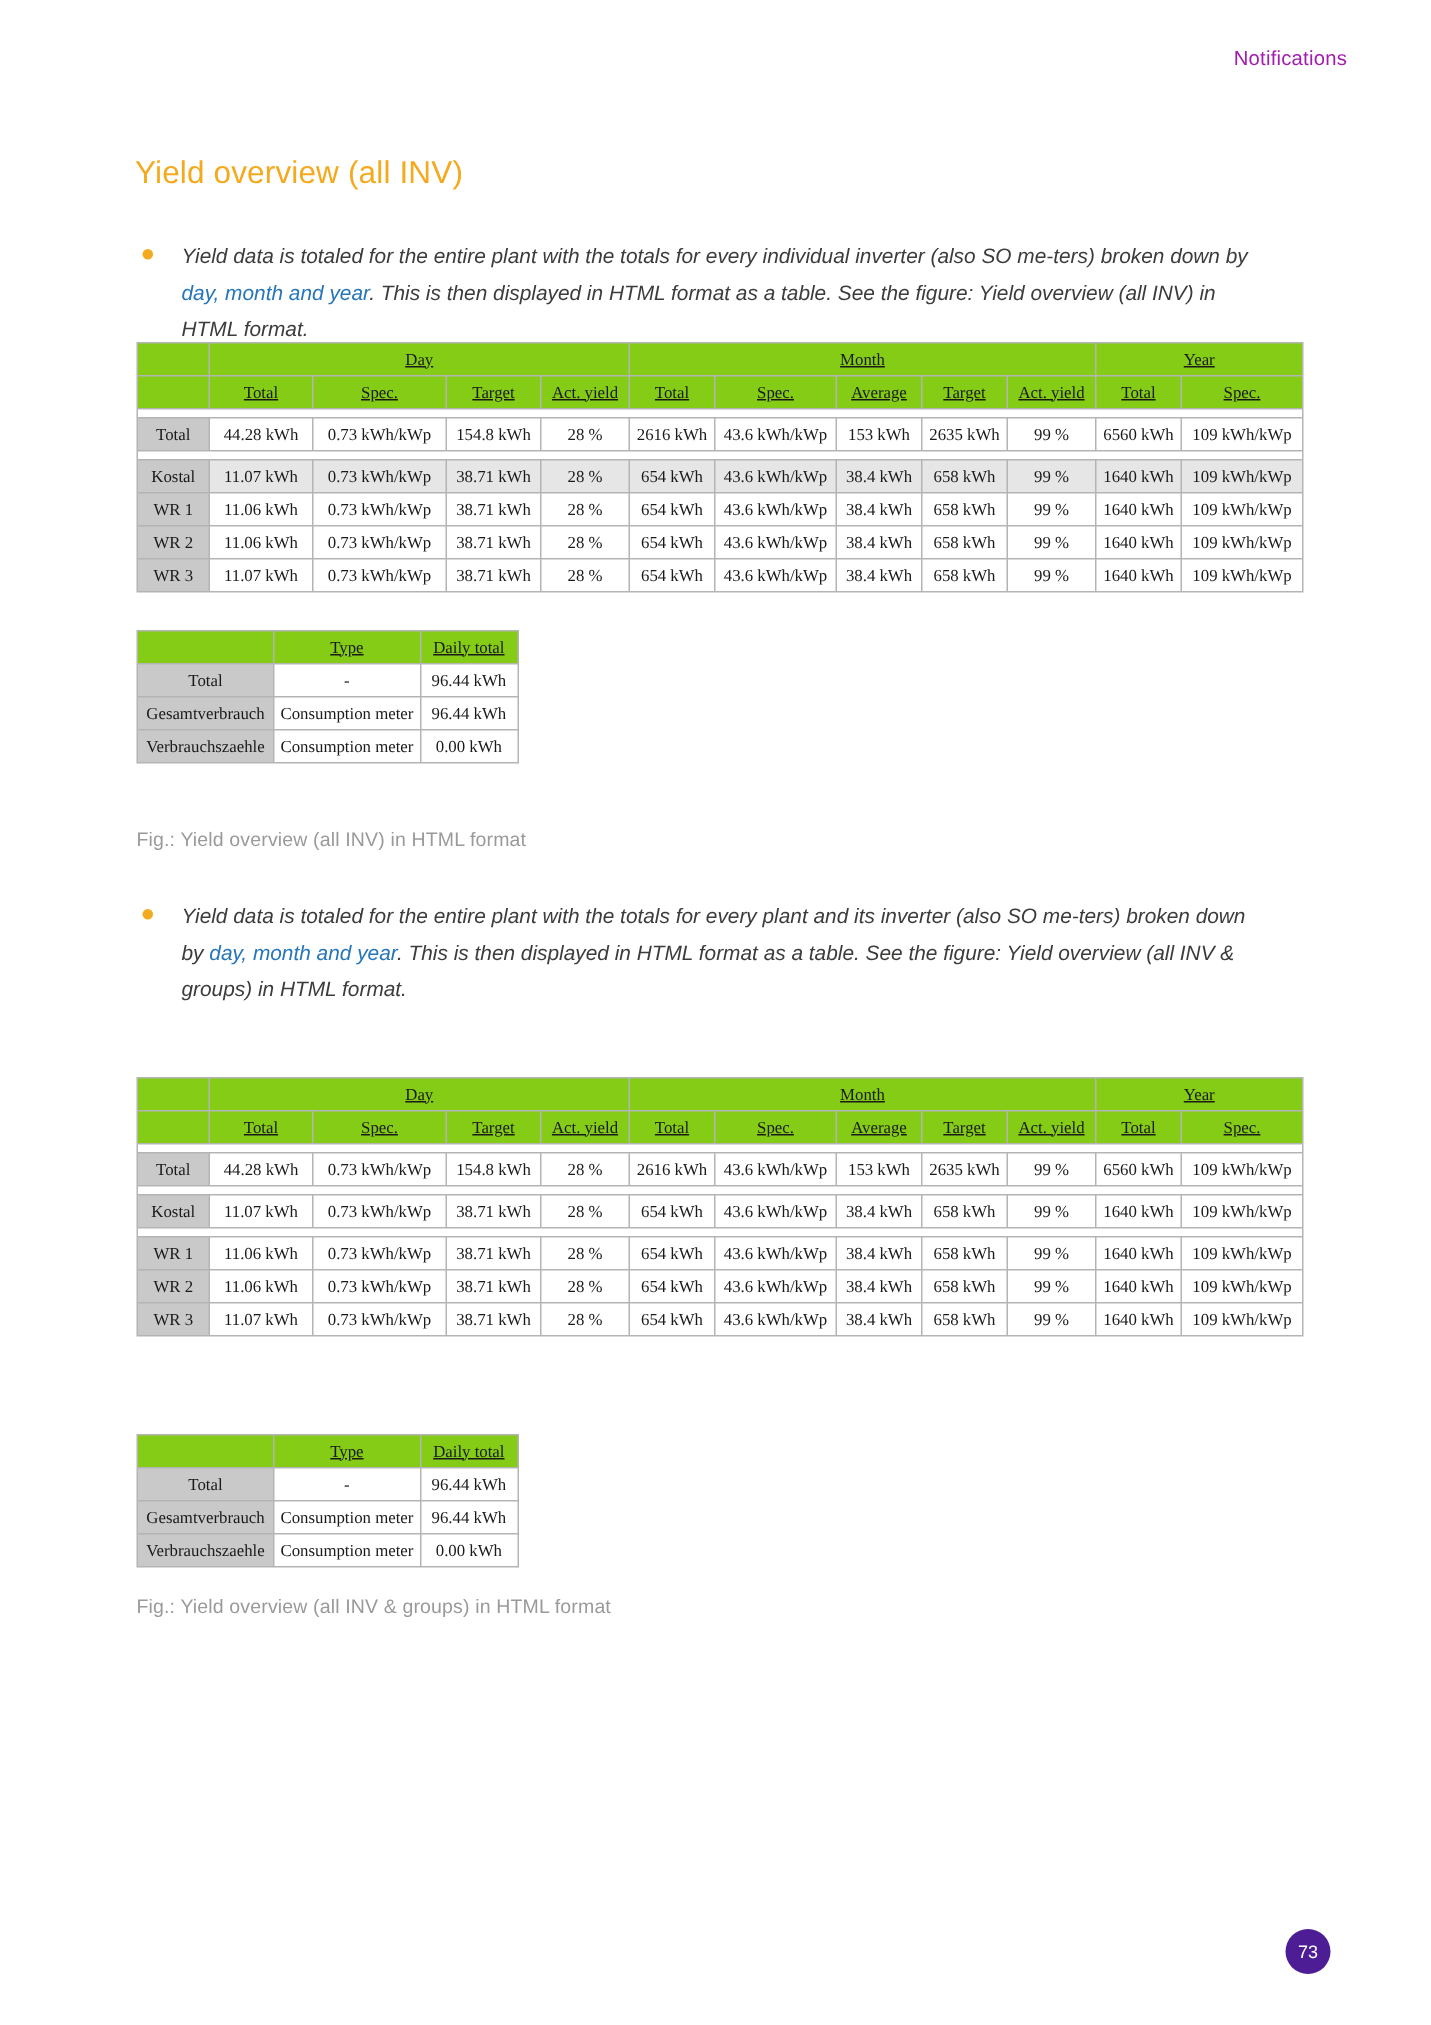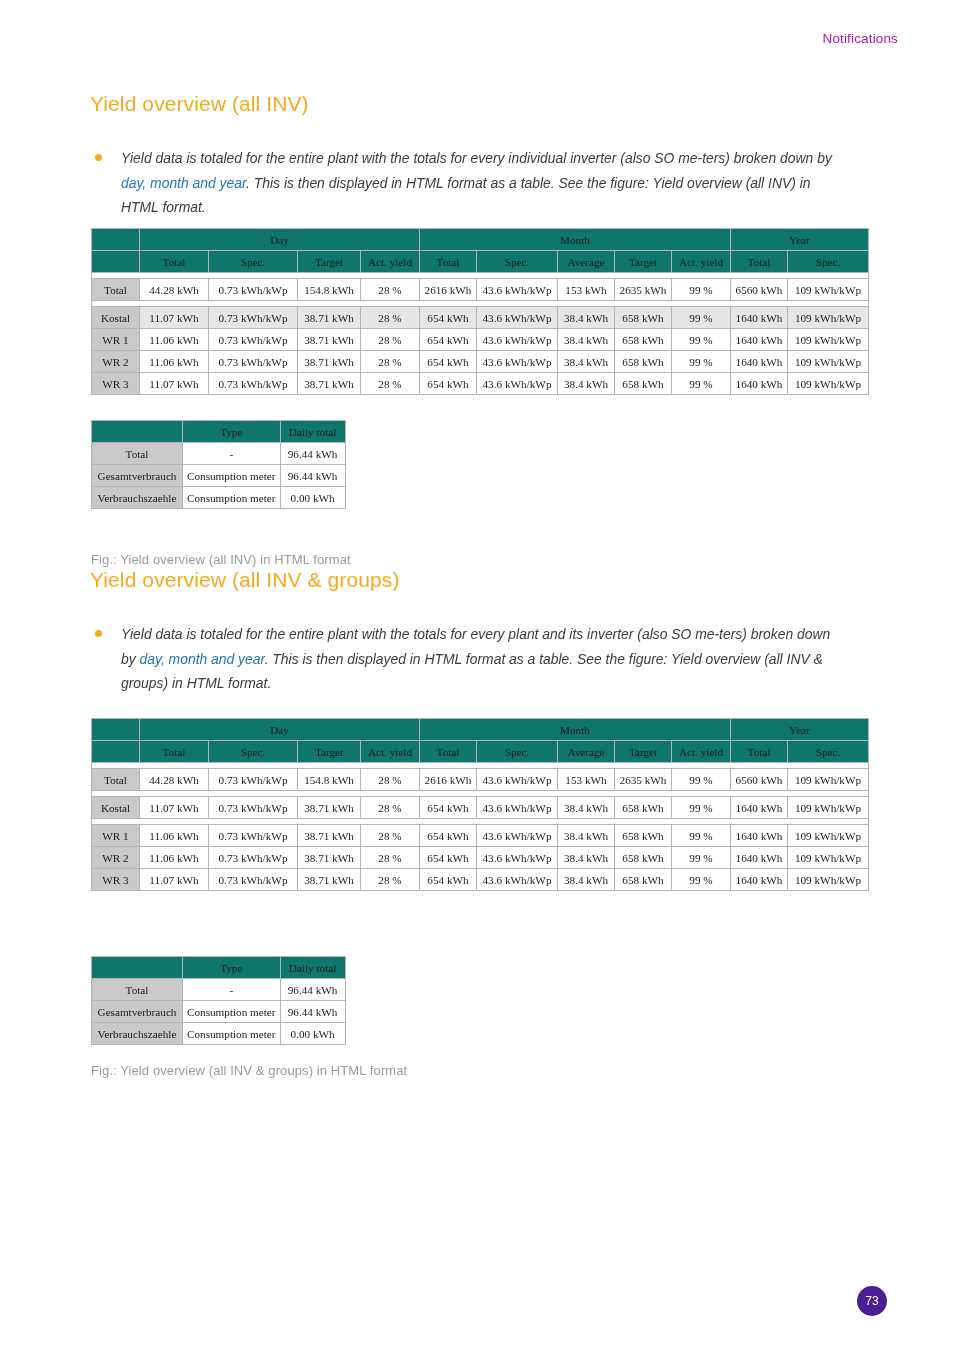--- a/index.html
+++ b/index.html
@@ -23,21 +23,21 @@
     right: 56px;
     font-size: 13.5px;
     color: #a21caf;
     letter-spacing: 0.15px;
   }
 
   
   .content {
     position: absolute;
     left: 90px;
-    top: 92px;
+    top: 104px;
     width: 812px;
   }
 
   h2.section-title {
     font-size: 21px;
     font-weight: normal;
     color: #f4aa1e;
     margin: 0 0 0 0;
     letter-spacing: 0.1px;
   }
@@ -78,21 +78,22 @@
   }
   .html-table td {
     background: #ffffff;
     padding: 3px 4px;
     text-align: center;
     white-space: nowrap;
     height: 15px;
     vertical-align: middle;
   }
   .html-table td.hdr {
-    background: #0f766e;
+    background: #84cc16;
+    text-decoration: underline;
   }
   .html-table td.rowhdr {
     background: #c9c9c9;
   }
   .html-table tr.shaded td {
     background: #e6e6e6;
   }
   .html-table tr.shaded td.rowhdr {
     background: #c9c9c9;
   }
@@ -294,21 +295,20 @@
           <td>Consumption meter</td>
           <td>0.00 kWh</td>
         </tr>
       </tbody>
     </table>
 </div>
 
 <div class="fig-caption cap-1">Fig.: Yield overview (all INV) in HTML format</div>
 
 <div class="section-2">
-  <h2 class="section-title">Yield overview (all INV &amp; groups)</h2>
   <div class="bullet-block">
     <span class="bullet-dot"></span>
     <div class="bullet-text"><span>Yield data is totaled for the entire plant with the totals for every plant and its inverter (also SO me-ters) broken down by </span><span class="lnk">day, month and year</span><span>. This is then displayed in HTML format as a table. See the figure: Yield overview (all INV &amp; groups) in HTML format.</span></div>
   </div>
 </div>
 
 <div class="table-wrap-3">
   <table class="html-table" id="tbl3">
       <colgroup>
         <col style="width: 47px;">

